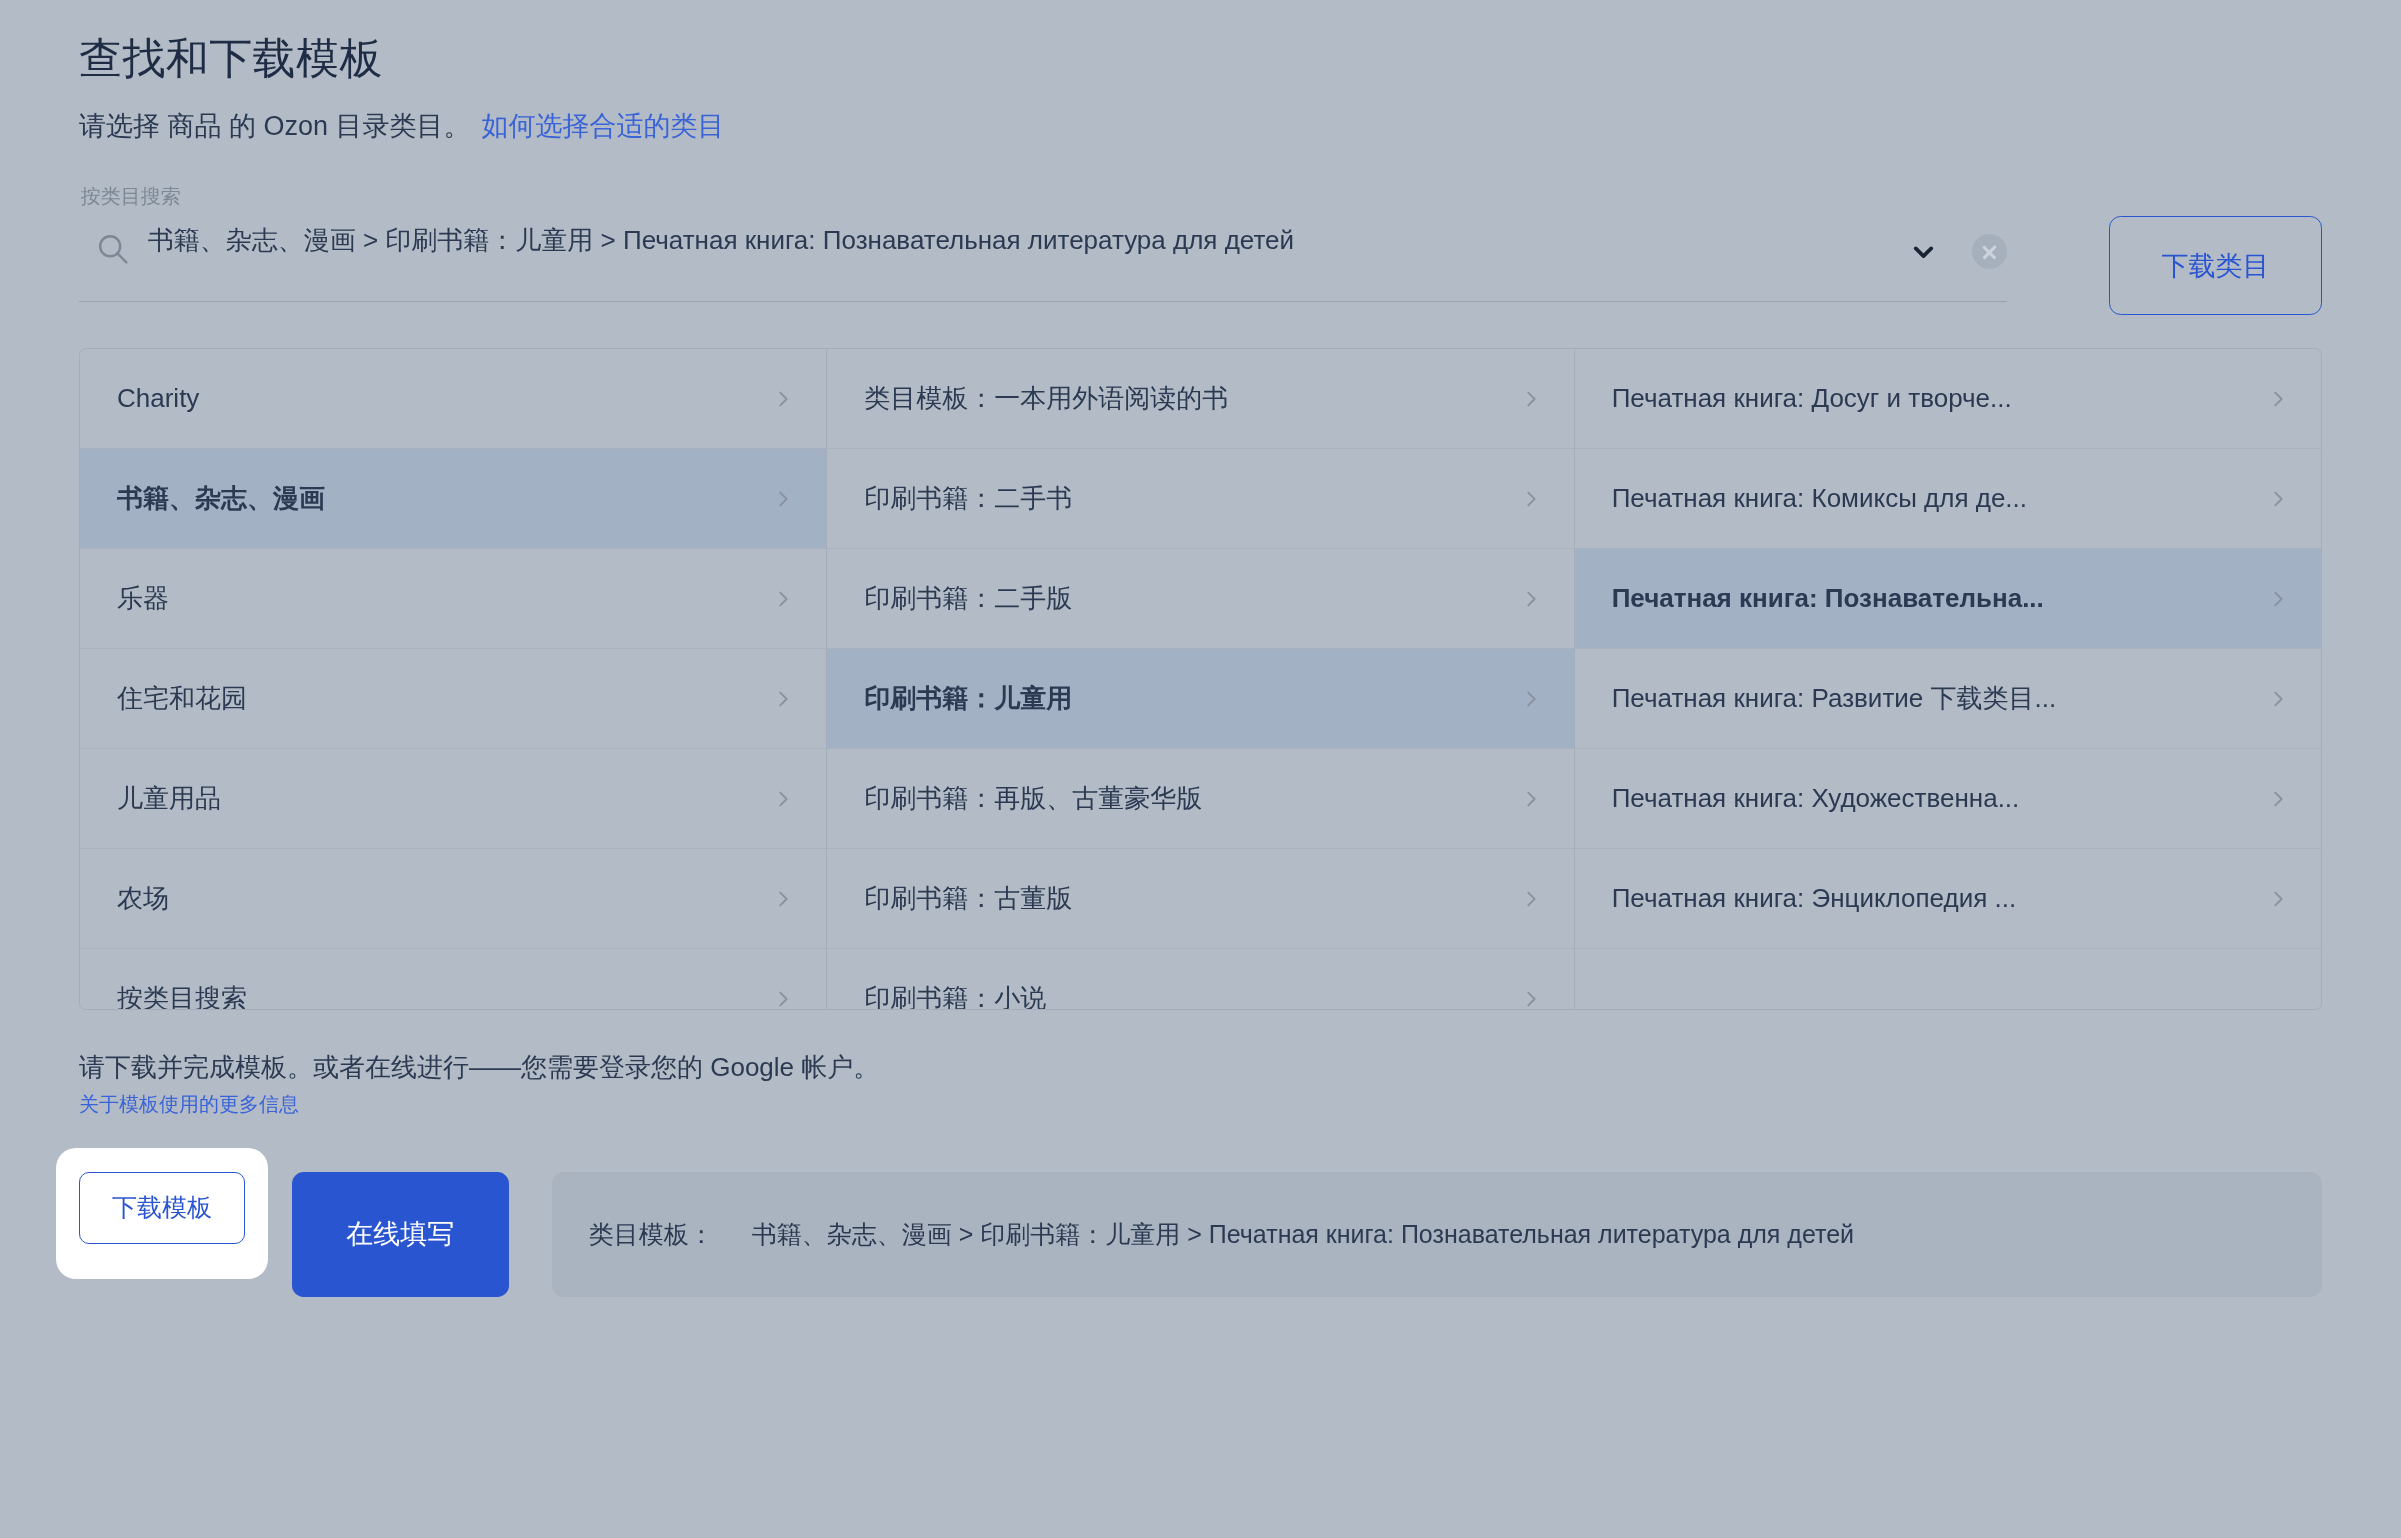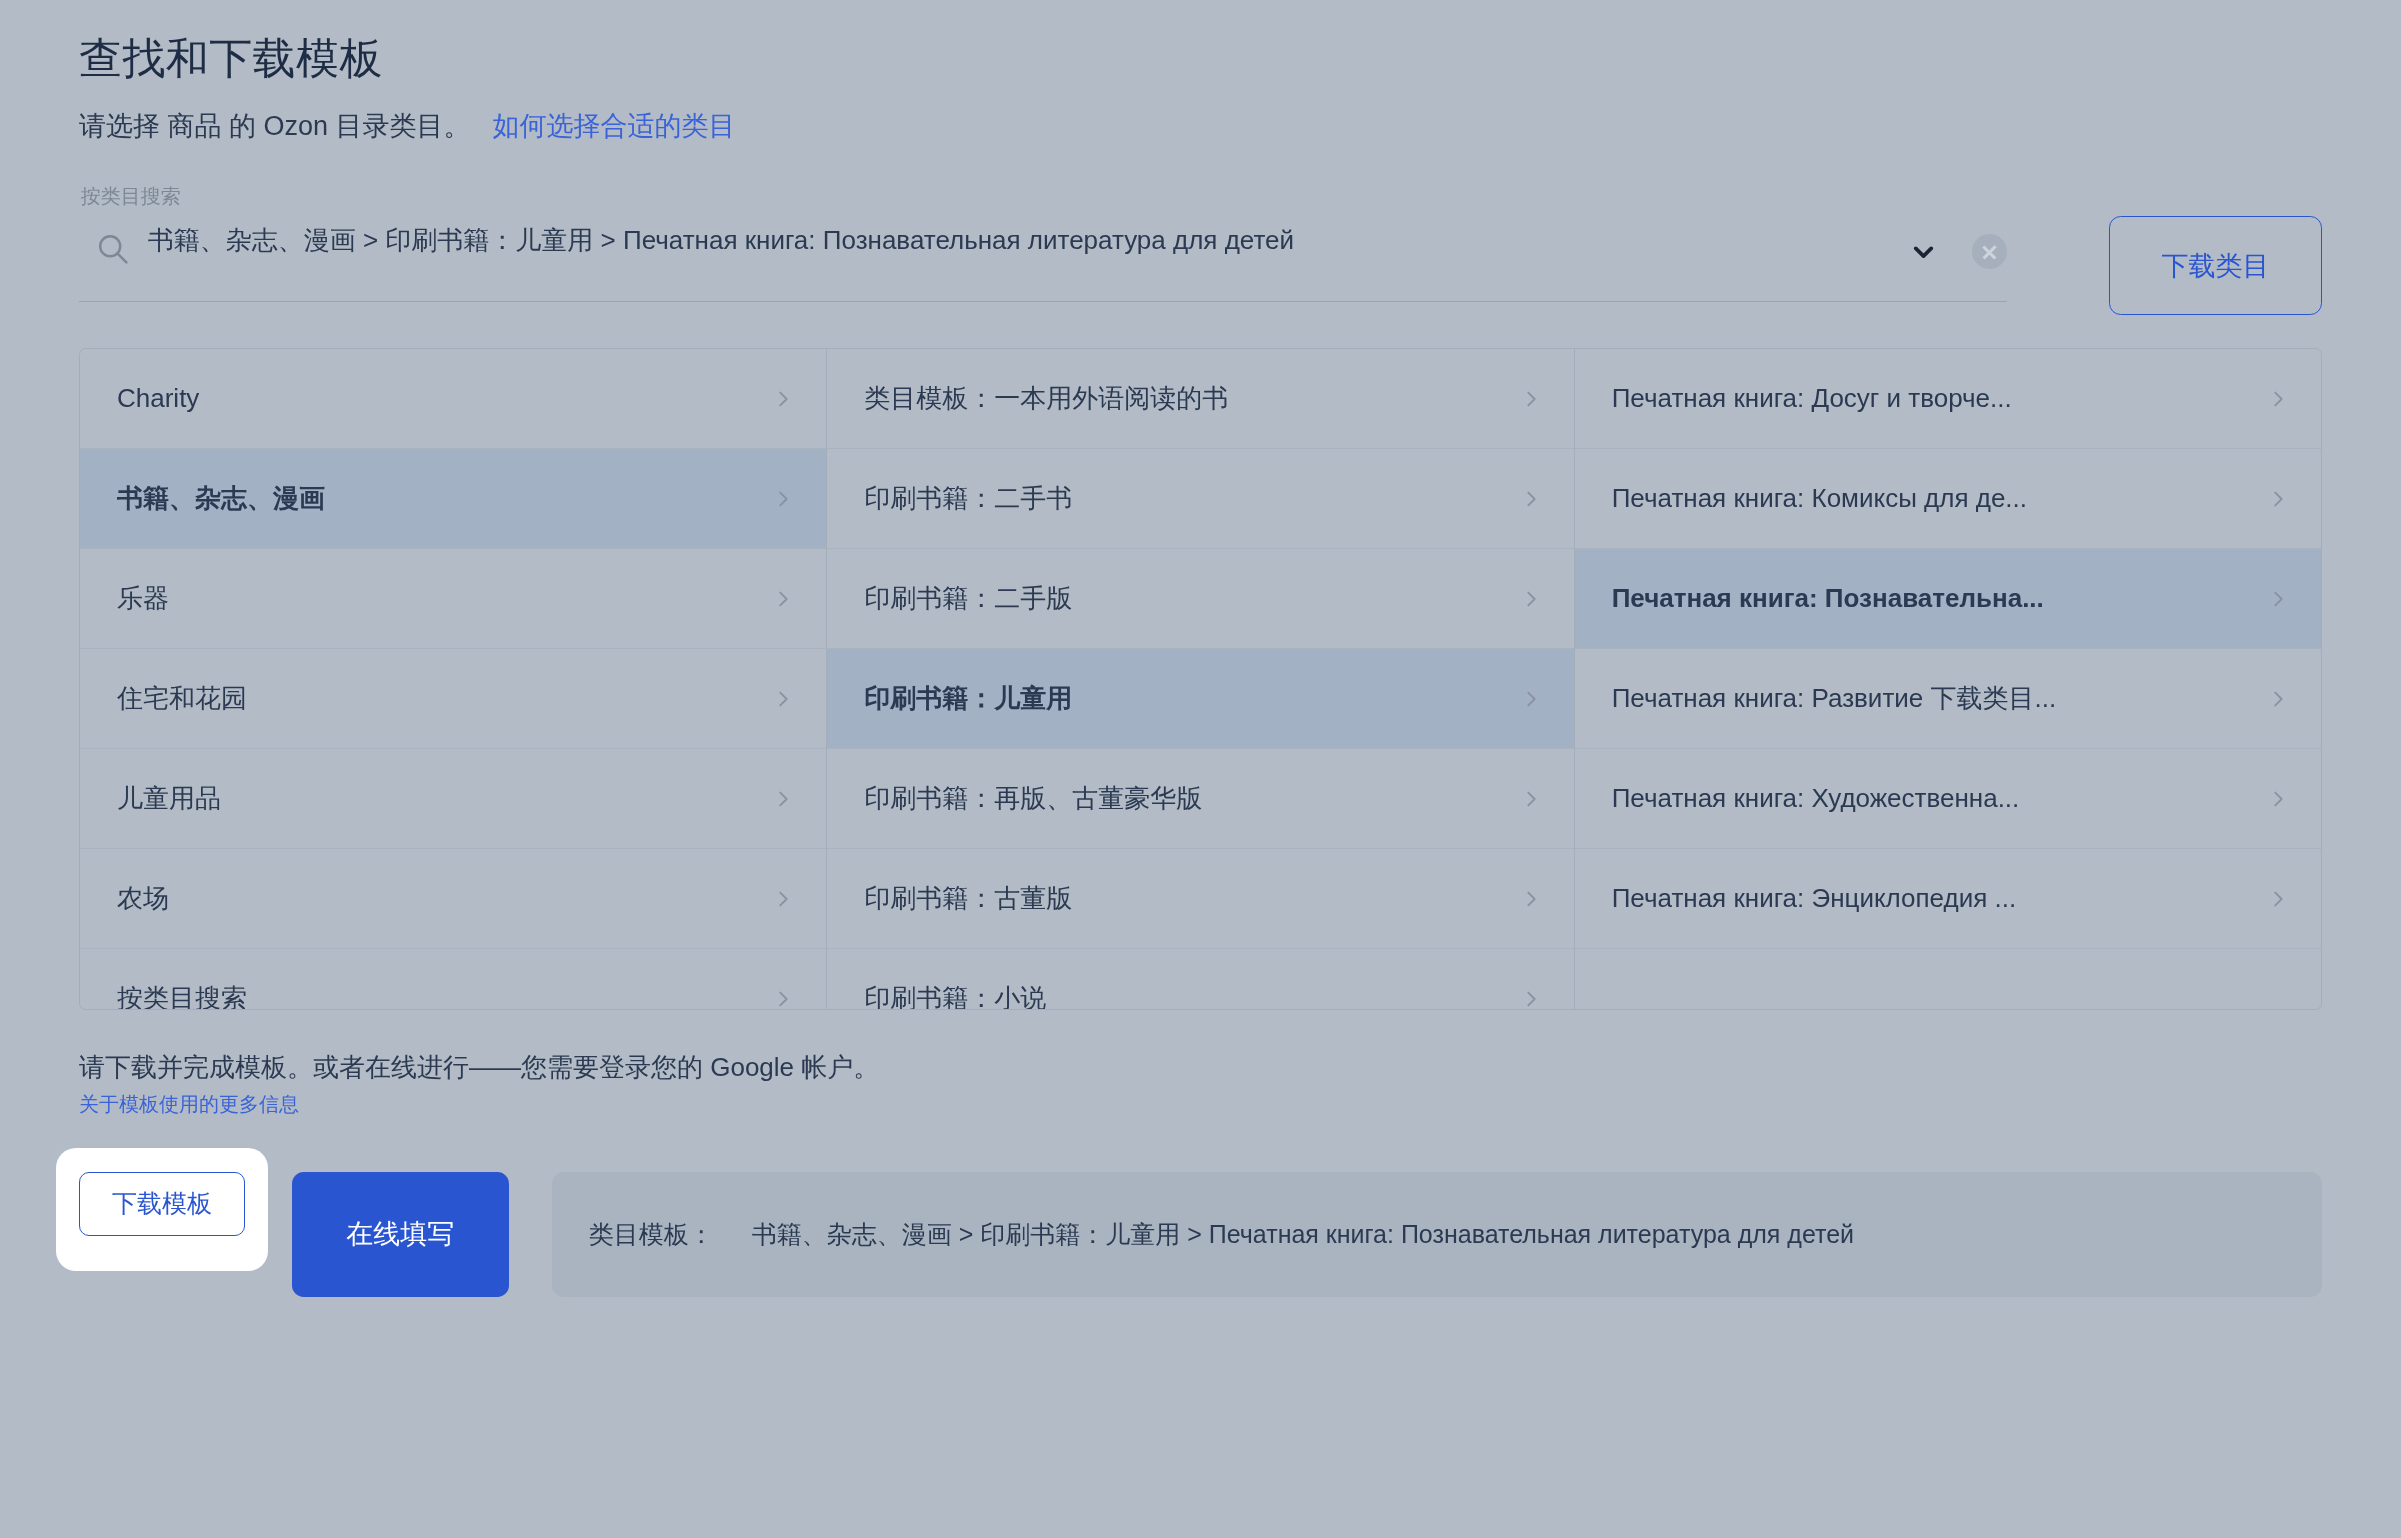--- a/index.html
+++ b/index.html
@@ -36,21 +36,21 @@
     line-height: 1.25;
   }
   .subtitle-row {
     margin-top: 22px;
     font-size: 27px;
     color: #2b3a52;
     line-height: 1.35;
   }
   .subtitle-link {
     color: #3a63d8;
-    margin-left: 22px;
+    margin-left: 11px;
     cursor: pointer;
     font-family: Liberation Mono, monospace;
   }
 
   
   .search-block {
     margin-top: 40px;
     display: flex;
     align-items: flex-start;
   }
@@ -212,21 +212,21 @@
     align-items: flex-start;
   }
   .focus-wrap {
     background: #ffffff;
     border-radius: 20px;
     padding: 23.4px 23.4px 35px 23.4px;
     margin-left: -23.4px;
   }
   .btn-outline {
     width: 166px;
-    height: 64px;
+    height: 72px;
     border: 1.7px solid #2a55d0;
     border-radius: 10px;
     background: #ffffff;
     color: #2a55d0;
     font-size: 25px;
     font-family: inherit;
     cursor: pointer;
     display: flex;
     align-items: center;
     justify-content: center;

